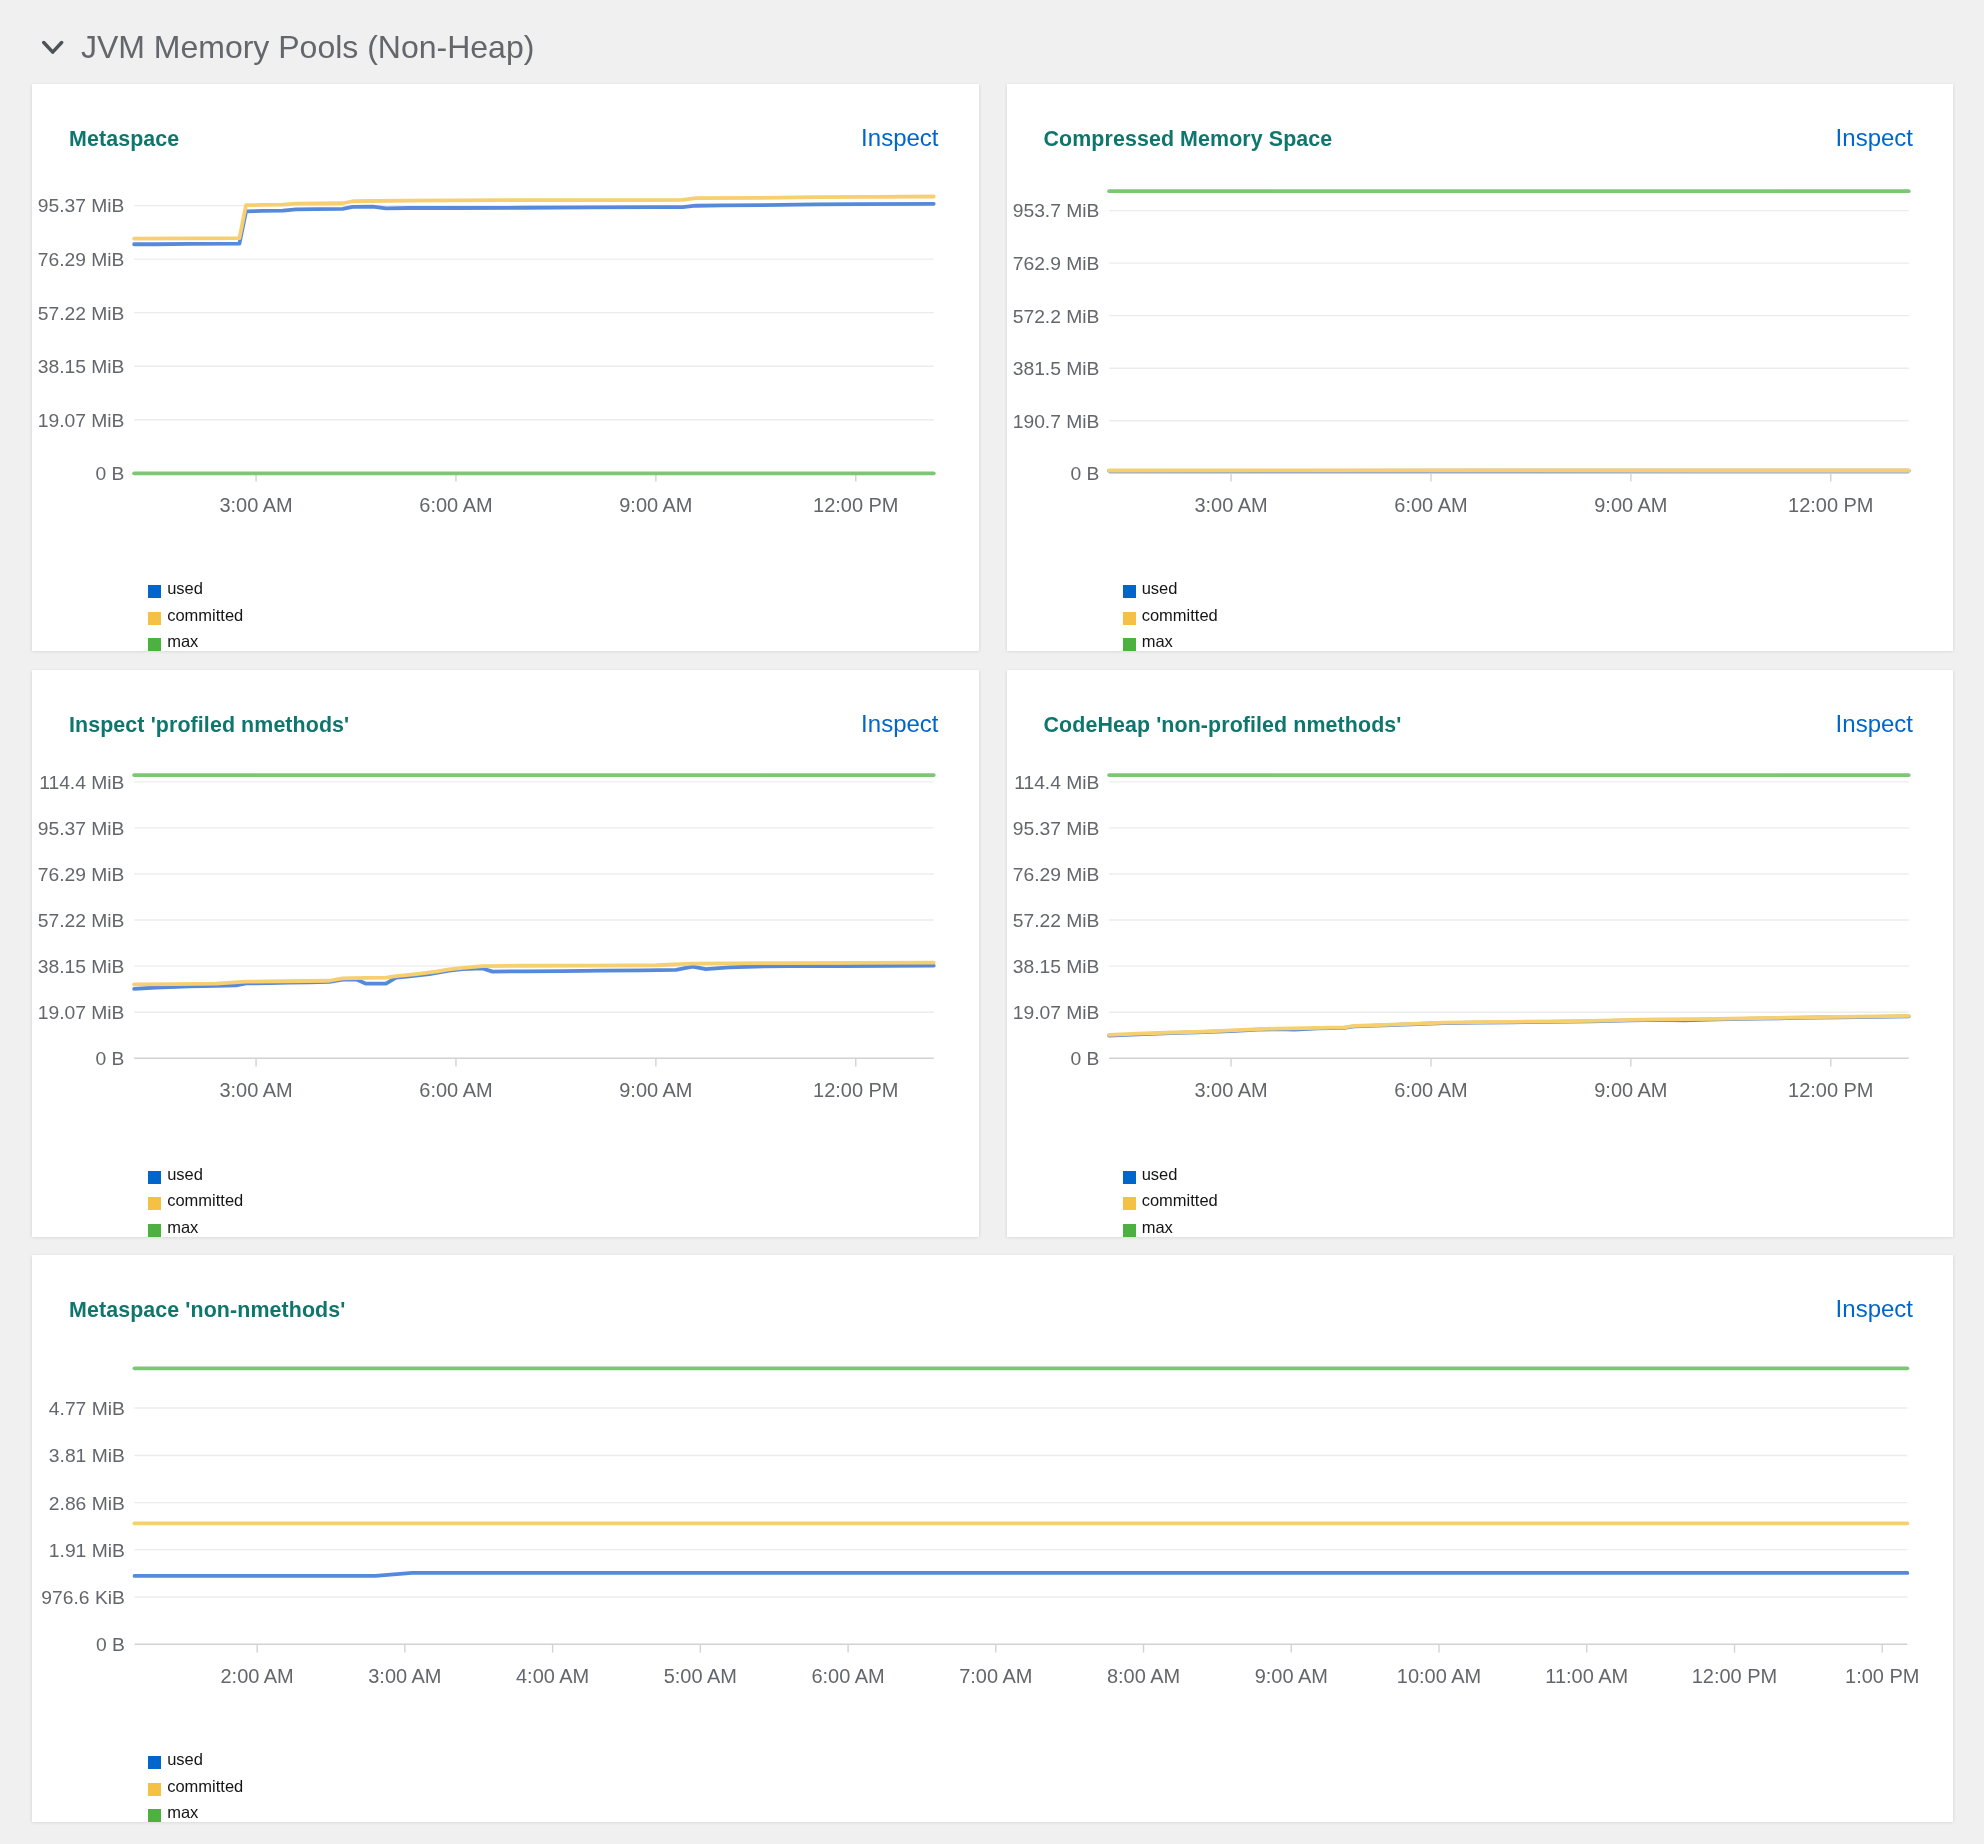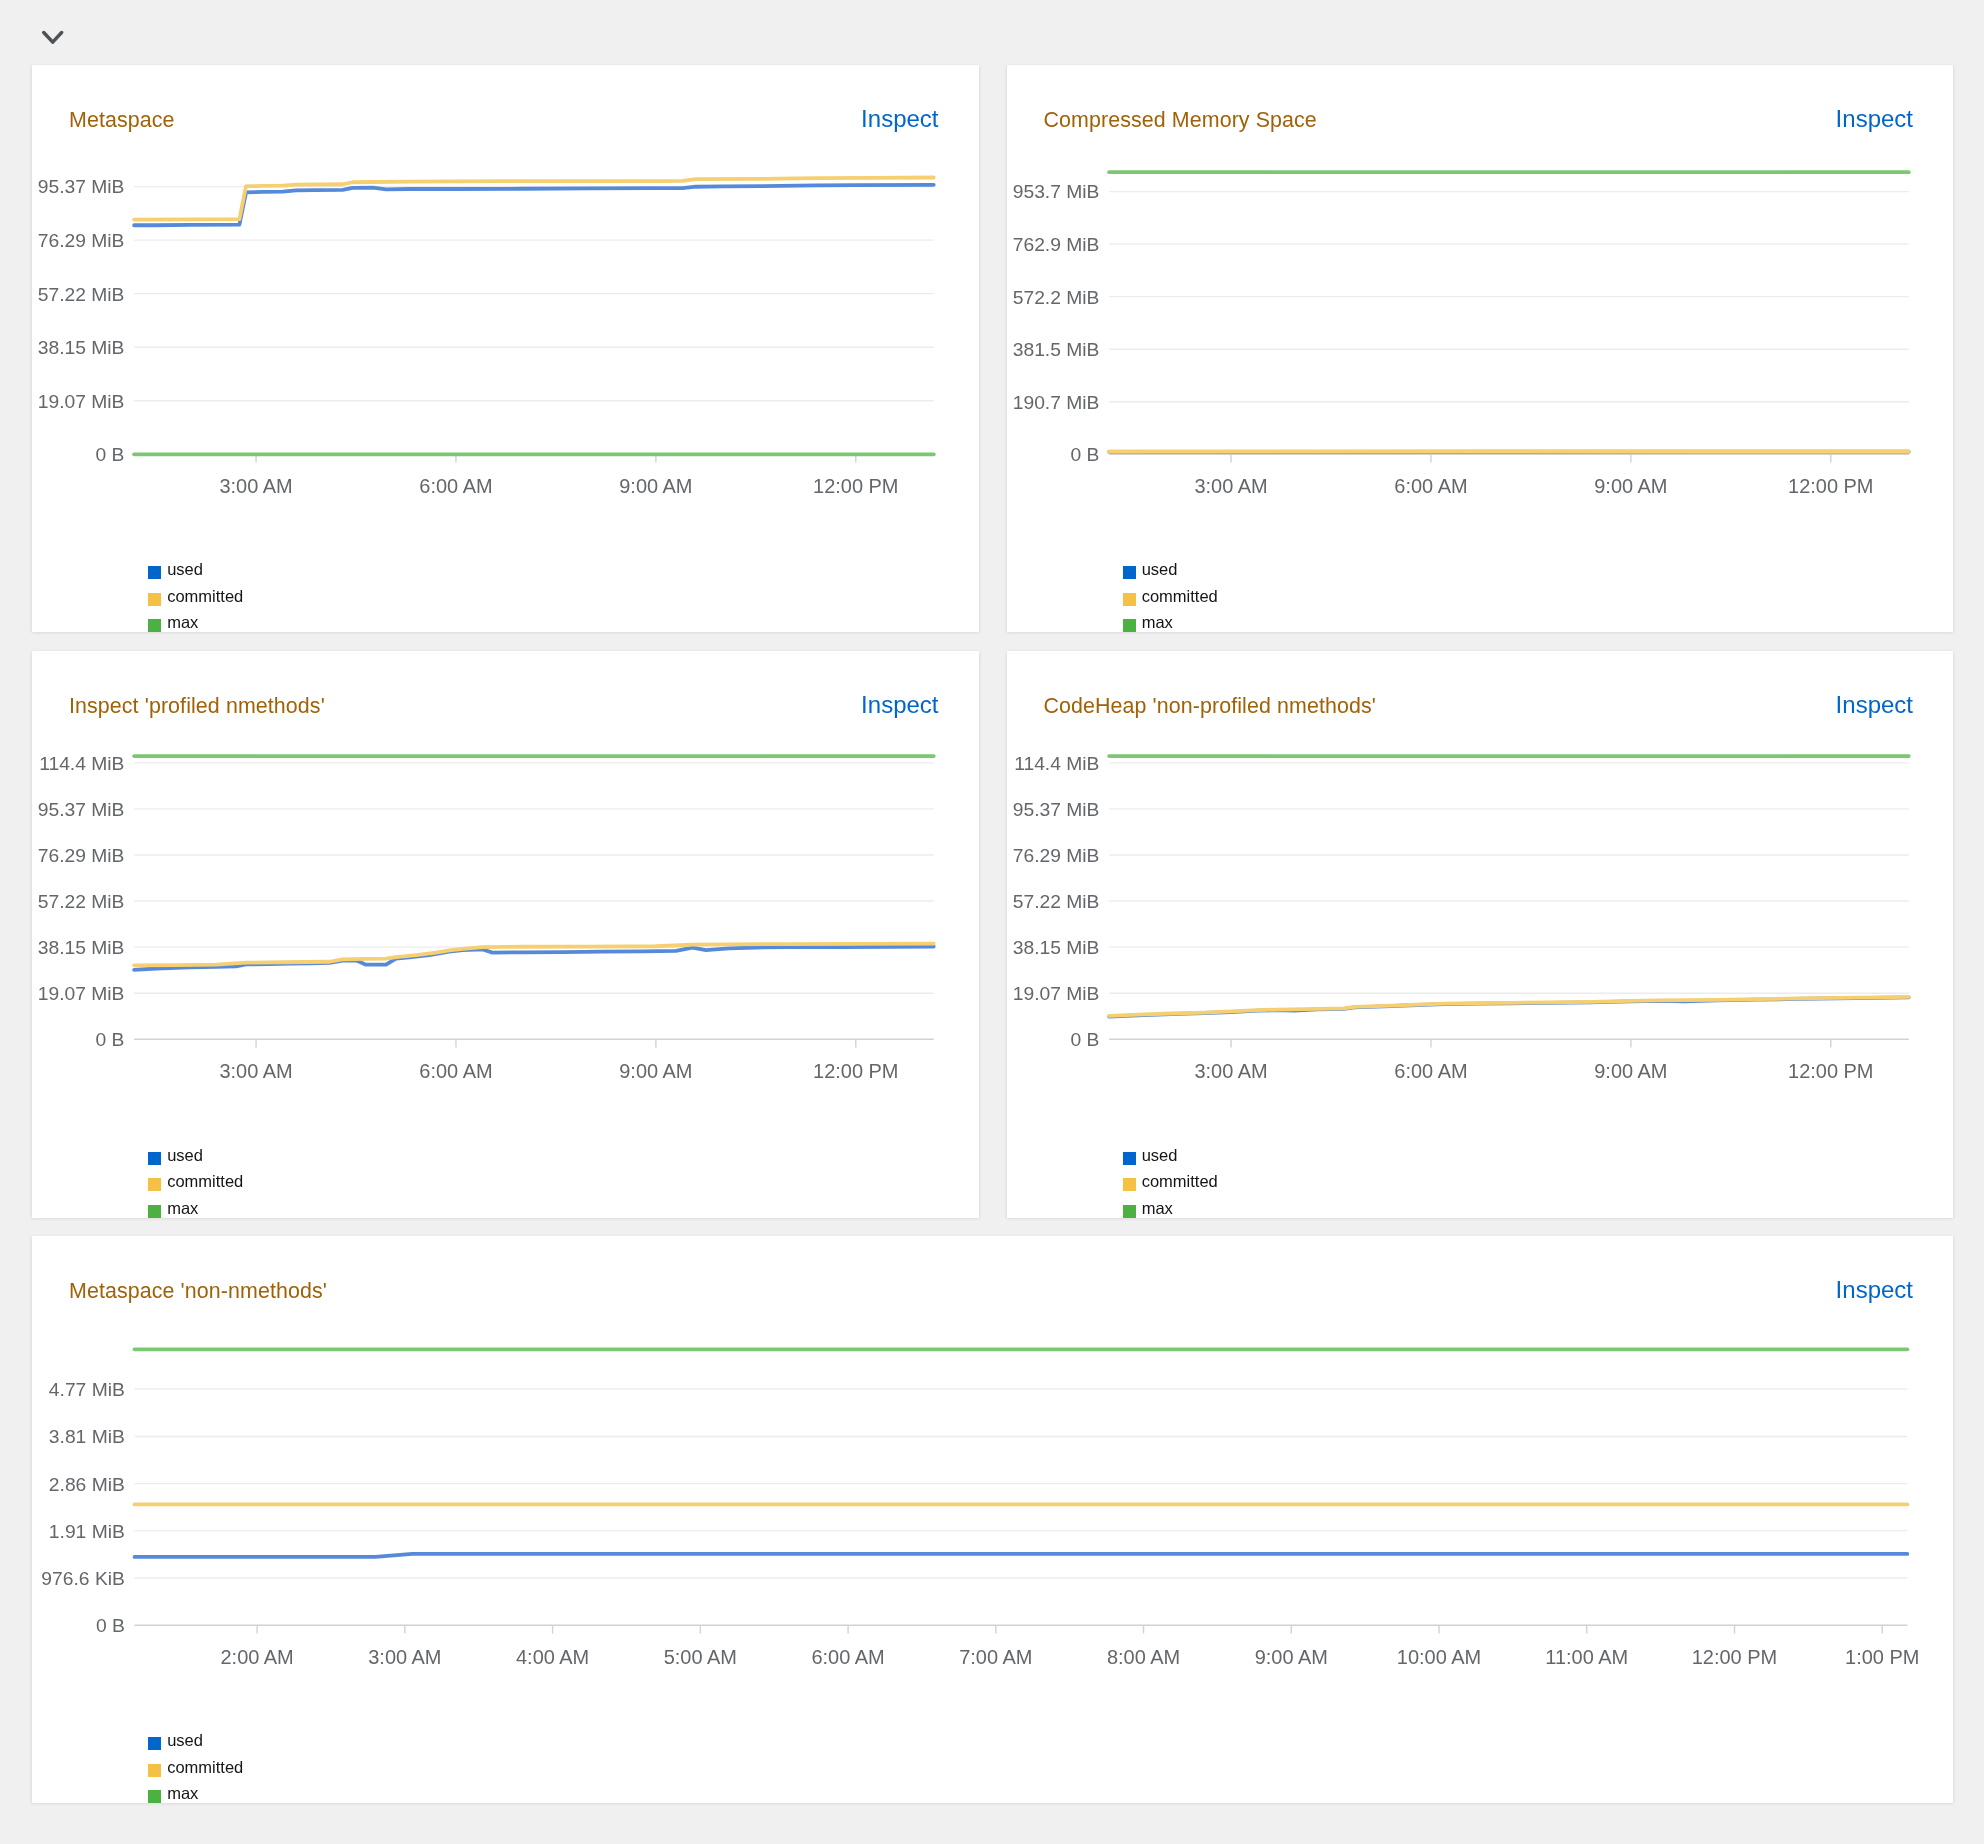--- a/index.html
+++ b/index.html
@@ -28,40 +28,41 @@
     height:567px;
     box-shadow:0 1.4px 3.4px rgba(3,3,3,0.14);
     overflow:hidden;
     box-sizing:border-box;
   }
   .card.wide{grid-column:1 / -1;}
   .card-header{
     display:flex;justify-content:space-between;align-items:baseline;
     padding:40px 40px 0 37px;
   }
-  .card-title{font-size:21.4px;font-weight:400;color:#a16207;letter-spacing:0.1px;}
+  .card-title{font-size:21.4px;font-weight:700;color:#0f766e;letter-spacing:0.1px;}
   .inspect{font-size:24px;color:#0066cc;text-decoration:none;cursor:pointer;}
   .chart-wrap{margin-top:9.6px;}
   svg{display:block;font-family:"Liberation Sans",sans-serif;}
   .legend{
     margin:1.4px 0 0 116px;
     display:flex;flex-direction:column;gap:7.6px;
   }
   .legend-item{display:flex;align-items:flex-end;gap:6.2px;font-size:16.5px;color:#151515;}
   .swatch{width:13px;height:13px;flex:0 0 auto;}
 </style>
 </head>
 <body>
 
 <div class="section-header">
   <span class="chev">
     <svg width="23.4" height="18" viewBox="0 0 34 26">
         <path d="M4 5 L17 19 L30 5" fill="none" stroke="currentColor" stroke-width="5" stroke-linecap="round" stroke-linejoin="round"></path>
       </svg>
   </span>
+  <span>JVM Memory Pools (Non-Heap)</span>
 </div>
 
 <div class="grid">
 
   <div class="card">
     <div class="card-header">
       <span class="card-title">Metaspace</span>
       <a class="inspect">Inspect</a>
     </div>
     <div class="chart-wrap">

